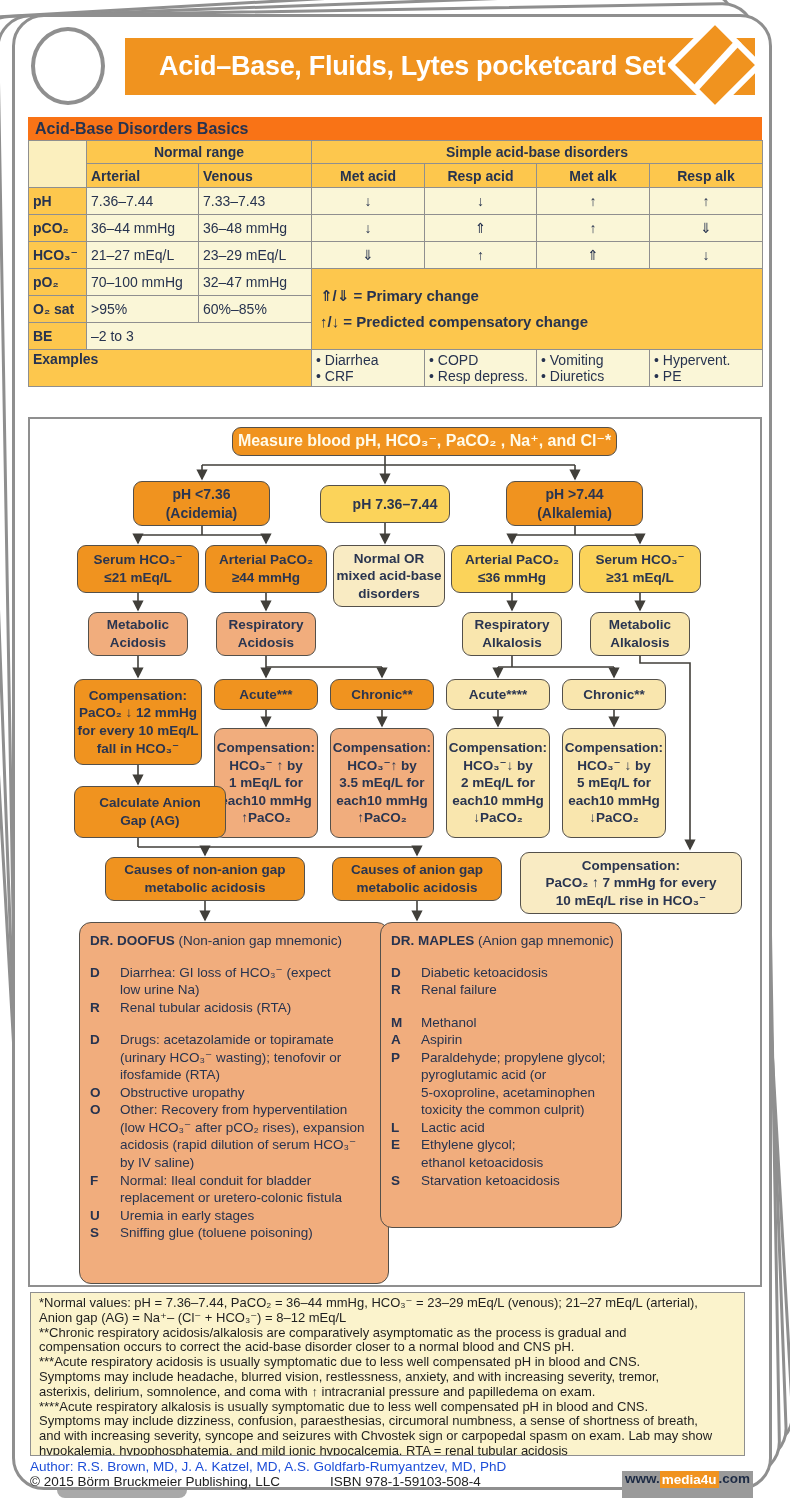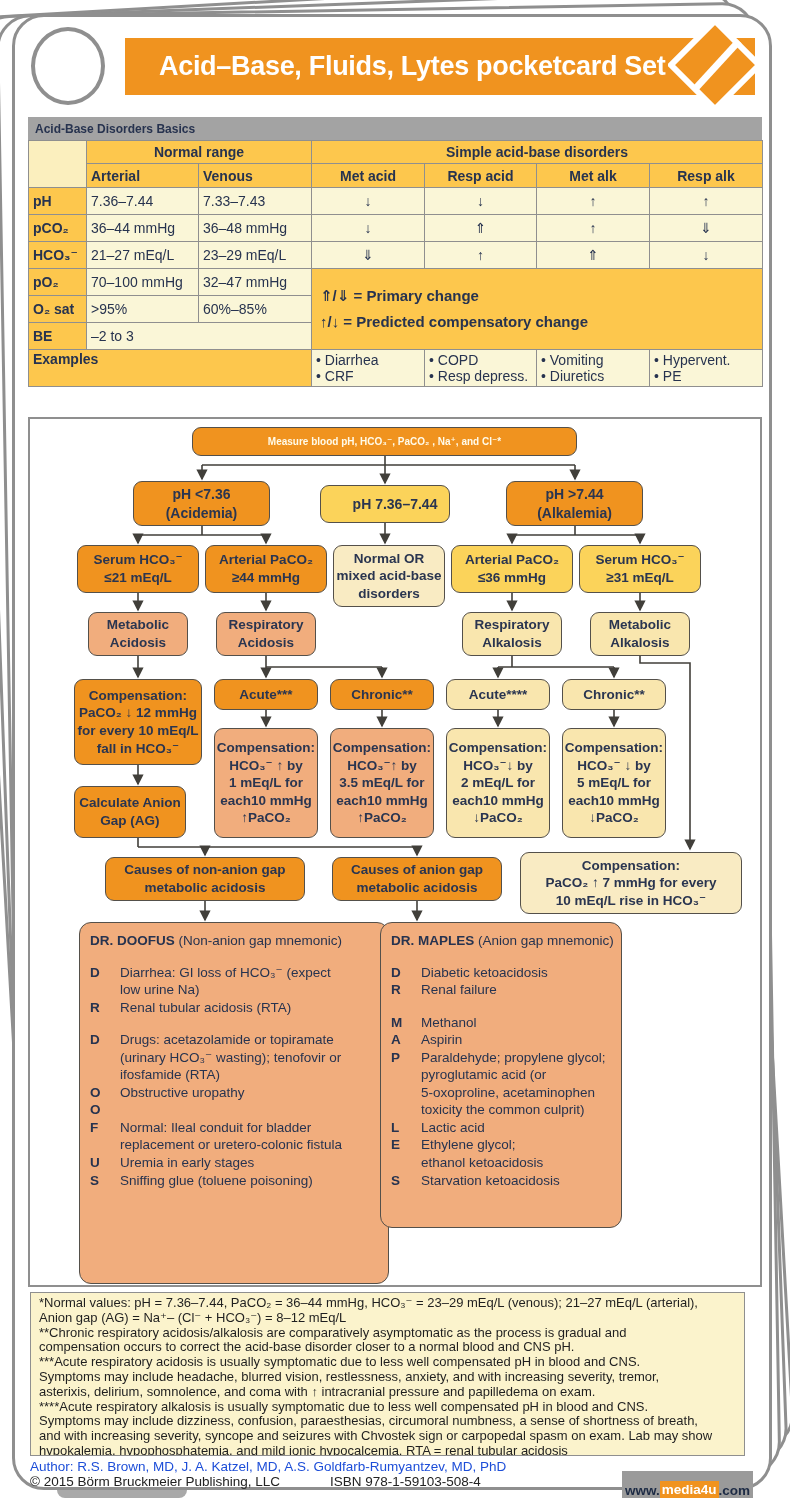--- a/index.html
+++ b/index.html
@@ -14,22 +14,22 @@
   .card { position:absolute; left:12px; top:14px; width:760px; height:1476px;
     border:3px solid #8f8f8f; border-radius:32px; background:#fff; z-index:3; }
   .content { position:absolute; inset:0; z-index:4; }
   .hole { position:absolute; left:31px; top:27px; width:74px; height:78px;
     border:4px solid #8f8f8f; border-radius:50%; background:#fff; }
   .titlebar { position:absolute; left:125px; top:38px; width:630px; height:57px;
     background:#F0931F; display:flex; align-items:center; }
   .titlebar .t { color:#fff; font-weight:bold; font-size:27px; padding-left:34px;
     letter-spacing:-0.3px; white-space:nowrap; }
   .diamond { position:absolute; left:668px; top:18px; width:94px; height:94px; z-index:5; }
-  .sechead { position:absolute; background:#a3a3a3; color:#27334F; font-weight:bold;
-    font-size:12px; padding-left:7px; display:flex; align-items:center; }
+  .sechead { position:absolute; background:#f97316; color:#27334F; font-weight:bold;
+    font-size:16px; padding-left:7px; display:flex; align-items:center; }
   
   table.basics { position:absolute; left:28px; top:140px; width:734px;
     border-collapse:collapse; table-layout:fixed;border-radius:31px; }
   table.basics td { border:1px solid #8f8f8f; font-size:14px; padding:1px 4px;
     vertical-align:middle; overflow:hidden; }
   td.gold { background:#FDC74D; font-weight:bold; font-size:15px; }
   td.corner { background:#FBEFBE; }
   td.val { background:#FAF6D7; font-size:14px; }
   td.ctr { text-align:center; }
   td.arrowcell { background:#FAF6D7; text-align:center; font-size:16px; }
@@ -41,38 +41,38 @@
     border:2px solid #8f8f8f; background:#fff; }
   .canvas svg.wires { position:absolute; left:0; top:0; width:734px; height:870px; }
   .fbox { position:absolute; border:1.6px solid #54504a; border-radius:9px;
     display:flex; align-items:center; justify-content:center; text-align:center;
     font-weight:bold; font-size:13.5px; line-height:1.3; white-space:pre-line; color:#2a3550; }
   .orange  { background:#F0931F; }
   .goldbox { background:#FBD35A; }
   .cream   { background:#F9EBC3; }
   .palebox { background:#F9E6AE; }
   .salmon  { background:#F1AD7D; }
-  .whitetxt { color:#FFFBEA; font-size:10px; }
+  .whitetxt { color:#FFFBEA; font-size:16px;margin-left:40px; }
   .mnbox { position:absolute; background:#F1AD7D; border:1.8px solid #54504a;
     border-radius:12px; padding:9px 8px 6px 10px; font-size:13.5px; line-height:1.3; }
   .mnhead { margin-bottom:14px; white-space:nowrap; }
   .mnhead .b { font-weight:bold; }
   .mnrow { display:flex; }
   .mnrow .k { width:30px; flex:none; font-weight:bold; }
   .mnrow .v { flex:1; white-space:pre-line; }
   .mnrow.gap { margin-top:15px; }
   
   .footnotes { position:absolute; left:30px; top:1292px; width:715px; height:164px;
     background:#FBF3CC; border:1.5px solid #8f8f8f; padding:3px 8px;
     font-size:13px; line-height:14.8px; color:#1f1f1f; white-space:pre-line; overflow:hidden; }
   .author { position:absolute; left:30px; top:1459px; font-size:13.5px; color:#1d4ed8; }
   .copyright { position:absolute; left:30px; top:1474px; font-size:13.5px; color:#222; }
   .isbn { position:absolute; left:330px; top:1474px; font-size:13.5px; color:#222; }
   .webbadge { position:absolute; left:622px; top:1471px; height:27px; background:#9a9a9a;
-    display:flex; align-items:flex-end; font-weight:bold; font-size:13.5px; padding:0 3px; }
+    display:flex; align-items:flex-start; font-weight:bold; font-size:13.5px; padding:0 3px; }
   .webbadge .pre, .webbadge .suf { color:#1d2b45; }
   .webbadge .brand { background:#F0931F; color:#fff; padding:1px 2px; }
 </style>
 </head>
 <body>
 
 <div class="stackcard" style="transform:rotate(-3.2deg) translate(18px,0);"></div>
 <div class="stackcard" style="transform:rotate(-2.1deg) translate(12px,0);"></div>
 <div class="stackcard" style="transform:rotate(-1.0deg) translate(6px,0);"></div>
 <div class="tab-bottom"></div>
@@ -274,21 +274,21 @@
 HCO₃⁻↓ by
 2 mEq/L for
 each10 mmHg
 ↓PaCO₂</div>
     <div class="fbox palebox" style="left:532px; top:309px; width:104px; height:110px;">Compensation:
 HCO₃⁻ ↓ by
 5 mEq/L for
 each10 mmHg
 ↓PaCO₂</div>
 
-    <div class="fbox orange" style="left:44px; top:367px; width:112px; height:52px;">Calculate Anion
+    <div class="fbox orange" style="left:44px; top:367px; width:152px; height:52px;">Calculate Anion
 Gap (AG)</div>
 
     <div class="fbox orange" style="left:75px; top:438px; width:200px; height:44px;">Causes of non-anion gap
 metabolic acidosis</div>
     <div class="fbox orange" style="left:302px; top:438px; width:170px; height:44px;">Causes of anion gap
 metabolic acidosis</div>
     <div class="fbox cream" style="left:490px; top:433px; width:222px; height:62px;">Compensation:
 PaCO₂ ↑ 7 mmHg for every
 10 mEq/L rise in HCO₃⁻</div>
 
@@ -311,20 +311,24 @@
           <span class="v">Drugs: acetazolamide or topiramate
 (urinary HCO₃⁻ wasting); tenofovir or
 ifosfamide (RTA)</span>
         </div>
       <div class="mnrow">
           <span class="k">O</span>
           <span class="v">Obstructive uropathy</span>
         </div>
       <div class="mnrow">
           <span class="k">O</span>
+          <span class="v">Other: Recovery from hyperventilation
+(low HCO₃⁻ after pCO₂ rises), expansion
+acidosis (rapid dilution of serum HCO₃⁻
+by IV saline)</span>
         </div>
       <div class="mnrow">
           <span class="k">F</span>
           <span class="v">Normal: Ileal conduit for bladder
 replacement or uretero-colonic fistula</span>
         </div>
       <div class="mnrow">
           <span class="k">U</span>
           <span class="v">Uremia in early stages</span>
         </div>

